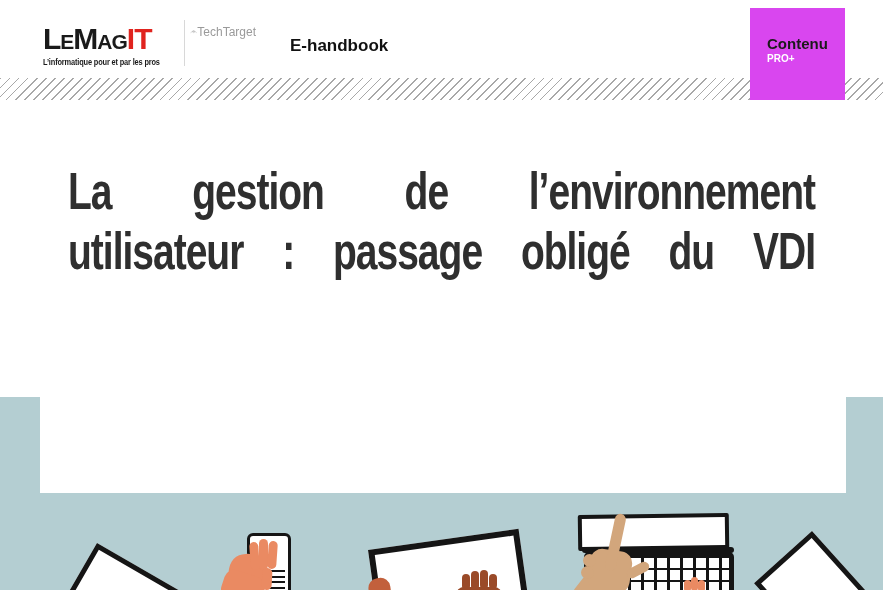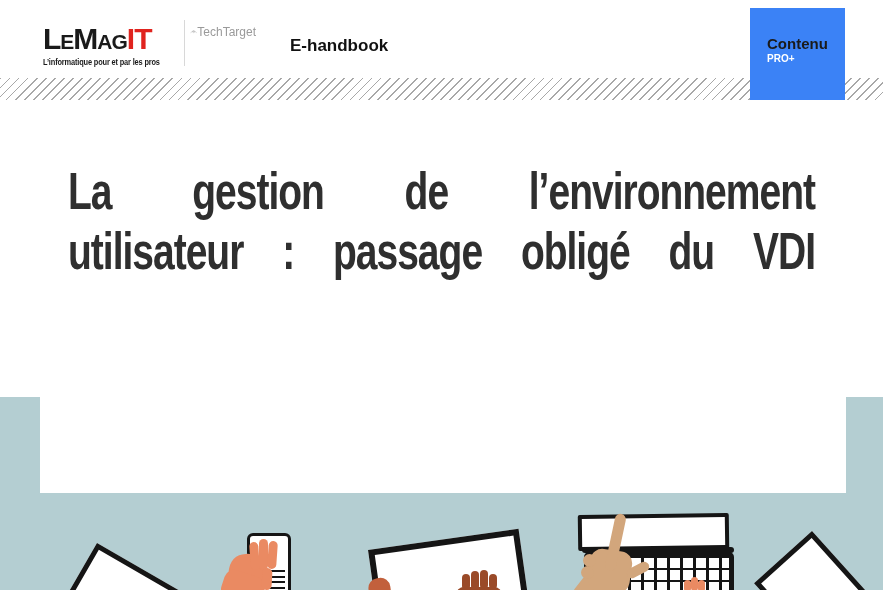--- a/index.html
+++ b/index.html
@@ -16,21 +16,21 @@
   .lemagit-word .accent{color:#e0231e;}
   .lemagit-tagline{
     font-size:9.5px;font-weight:bold;color:#1a1a1a;white-space:nowrap;
     transform:scaleX(0.78);transform-origin:0 0;margin-top:2px;letter-spacing:-0.2px;
   }
   .header-divider{position:absolute;left:184px;top:20px;width:1px;height:46px;background:#d8d8d8;}
   .techtarget{position:absolute;left:190px;top:21px;width:66px;display:flex;align-items:center;}
   .tt-label{font-size:12px;color:#9a9a9a;margin-top:1px;white-space:nowrap;}
   .doc-type{position:absolute;left:290px;top:36px;font-size:17px;font-weight:bold;color:#111;}
   .badge{
-    position:absolute;left:750px;top:8px;width:95px;height:92px;background:#3b82f6;
+    position:absolute;left:750px;top:8px;width:95px;height:92px;background:#d946ef;
     padding:28px 0 0 17px;z-index:3;
   }
   .badge .b1{font-size:15px;line-height:15px;font-weight:bold;color:#1a1a1a;}
   .badge .b2{font-size:10px;line-height:16px;font-weight:bold;color:#ffffff;}
   
   .hatch{
     position:absolute;left:0;top:78px;width:883px;height:22px;z-index:1;
     background:repeating-linear-gradient(135deg,#a8a8a8 0 1.3px,transparent 1.3px 6.4px);
   }
   

